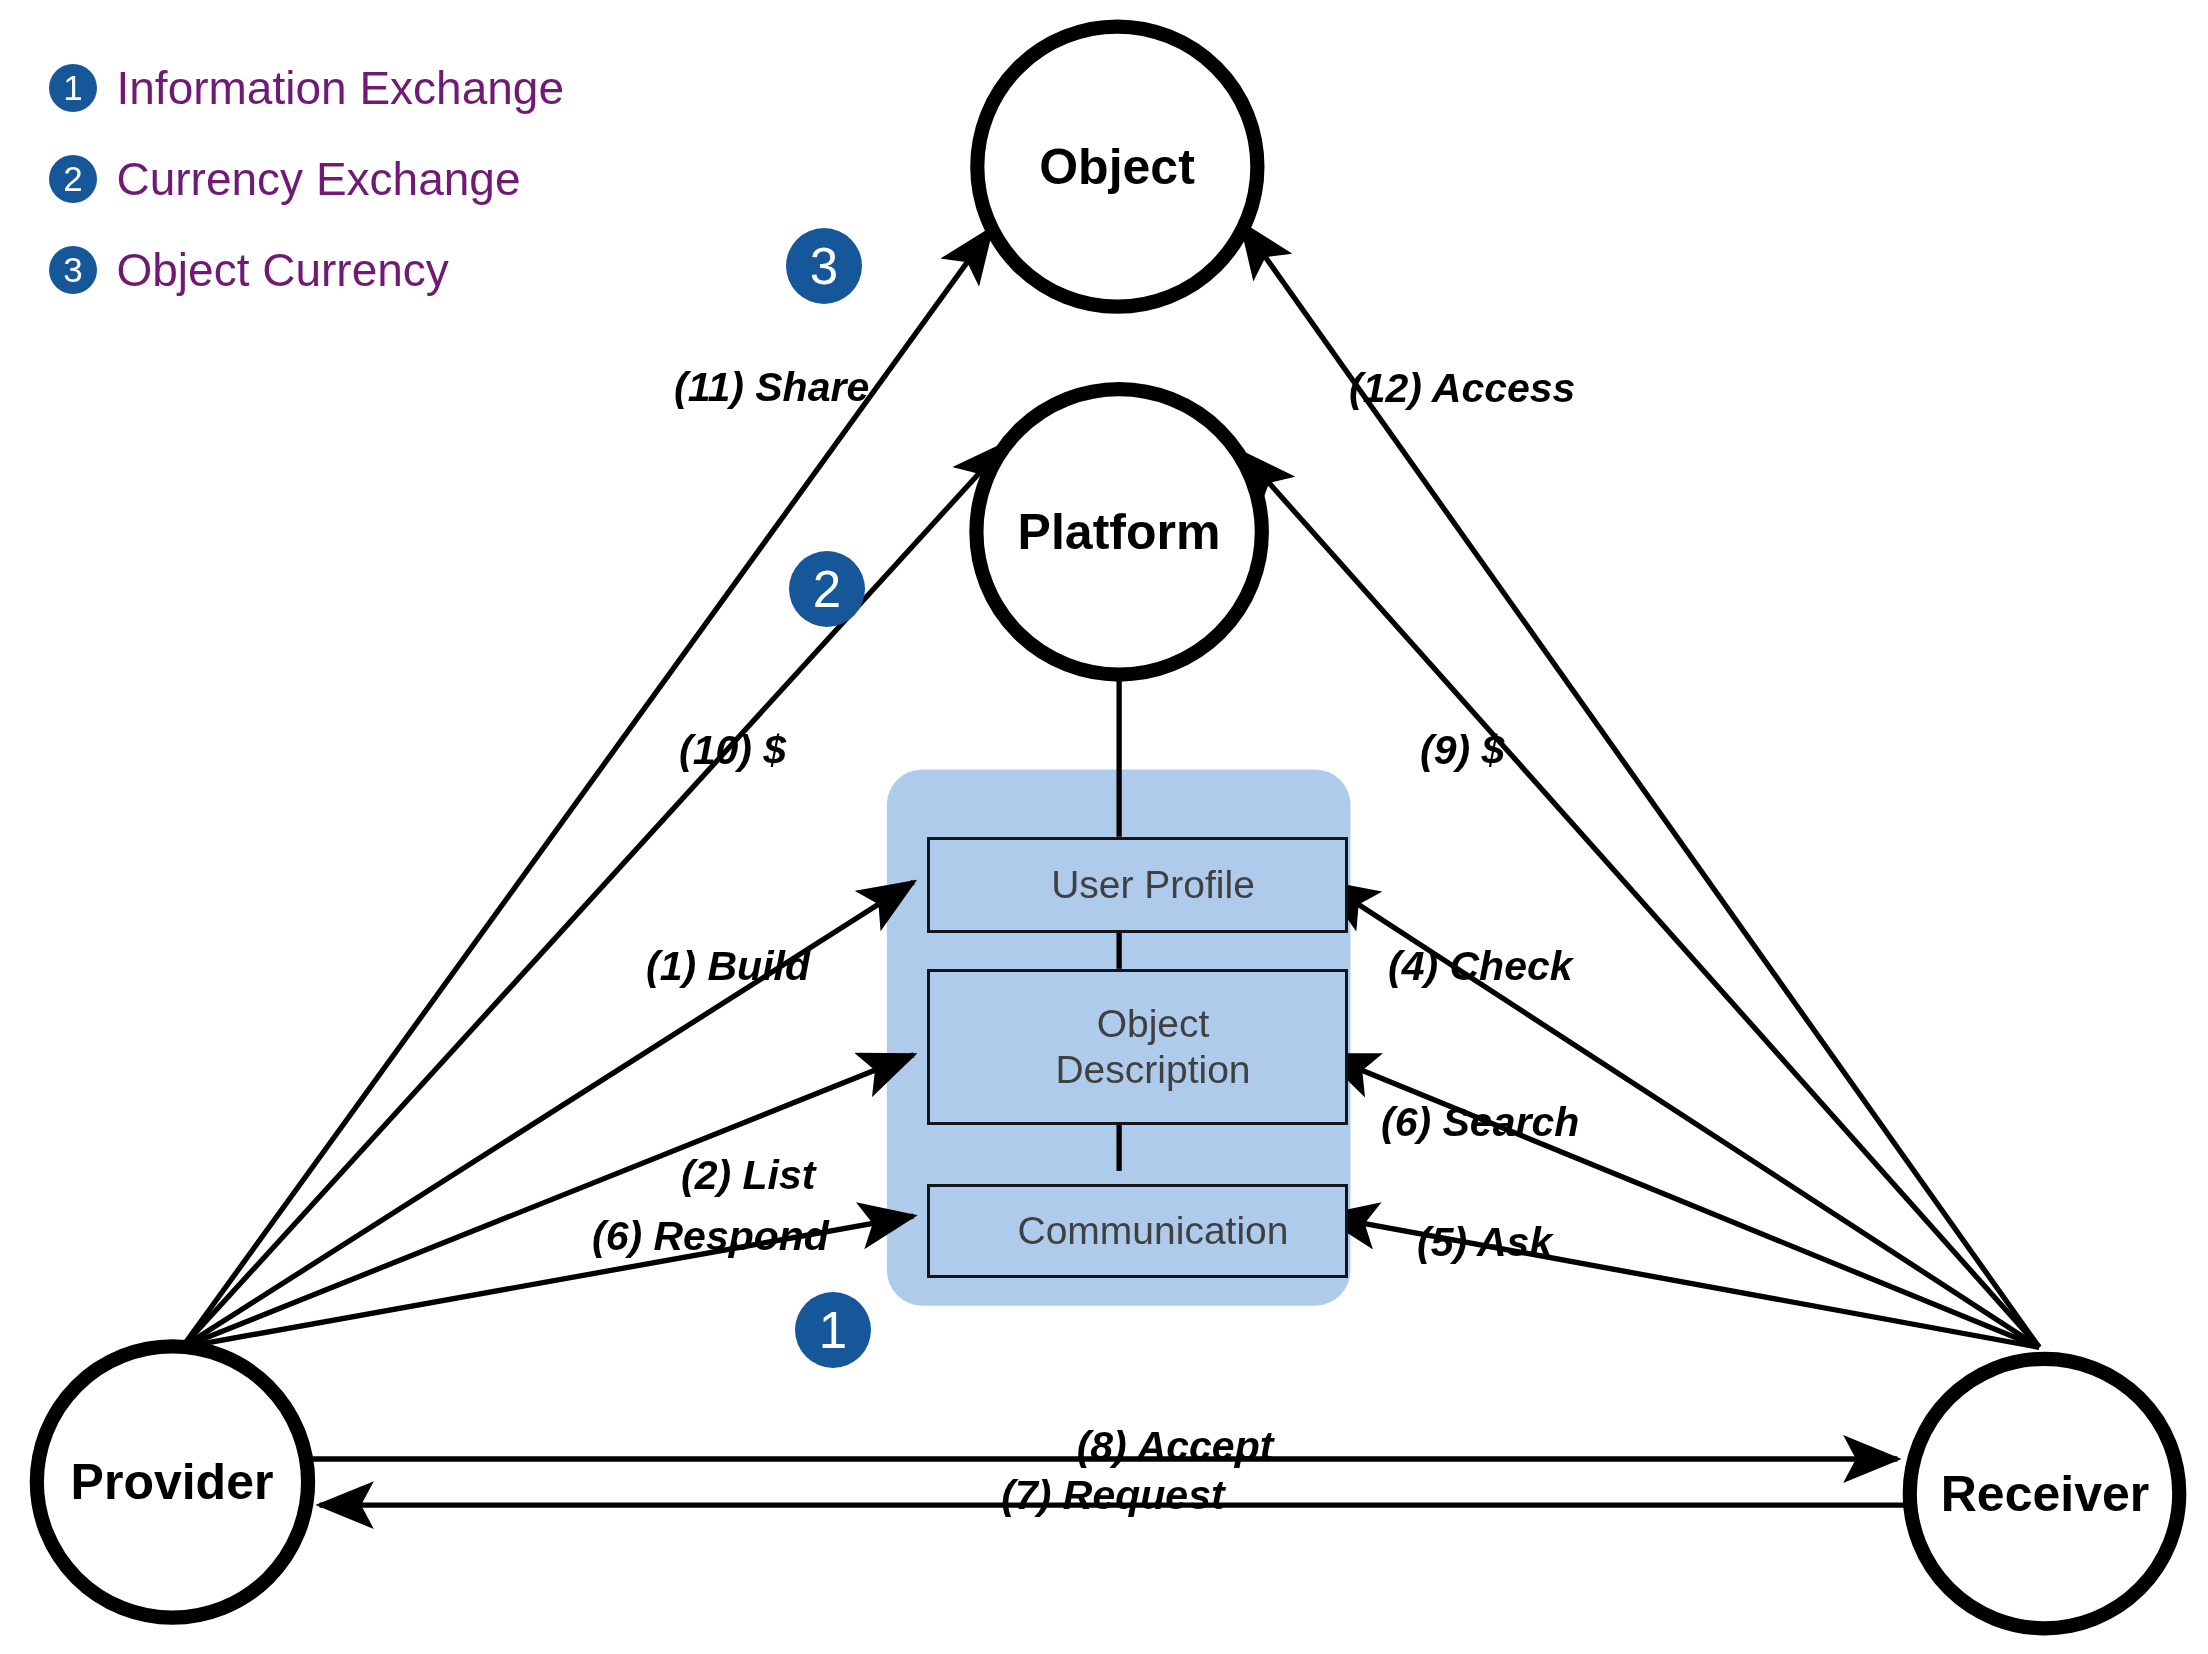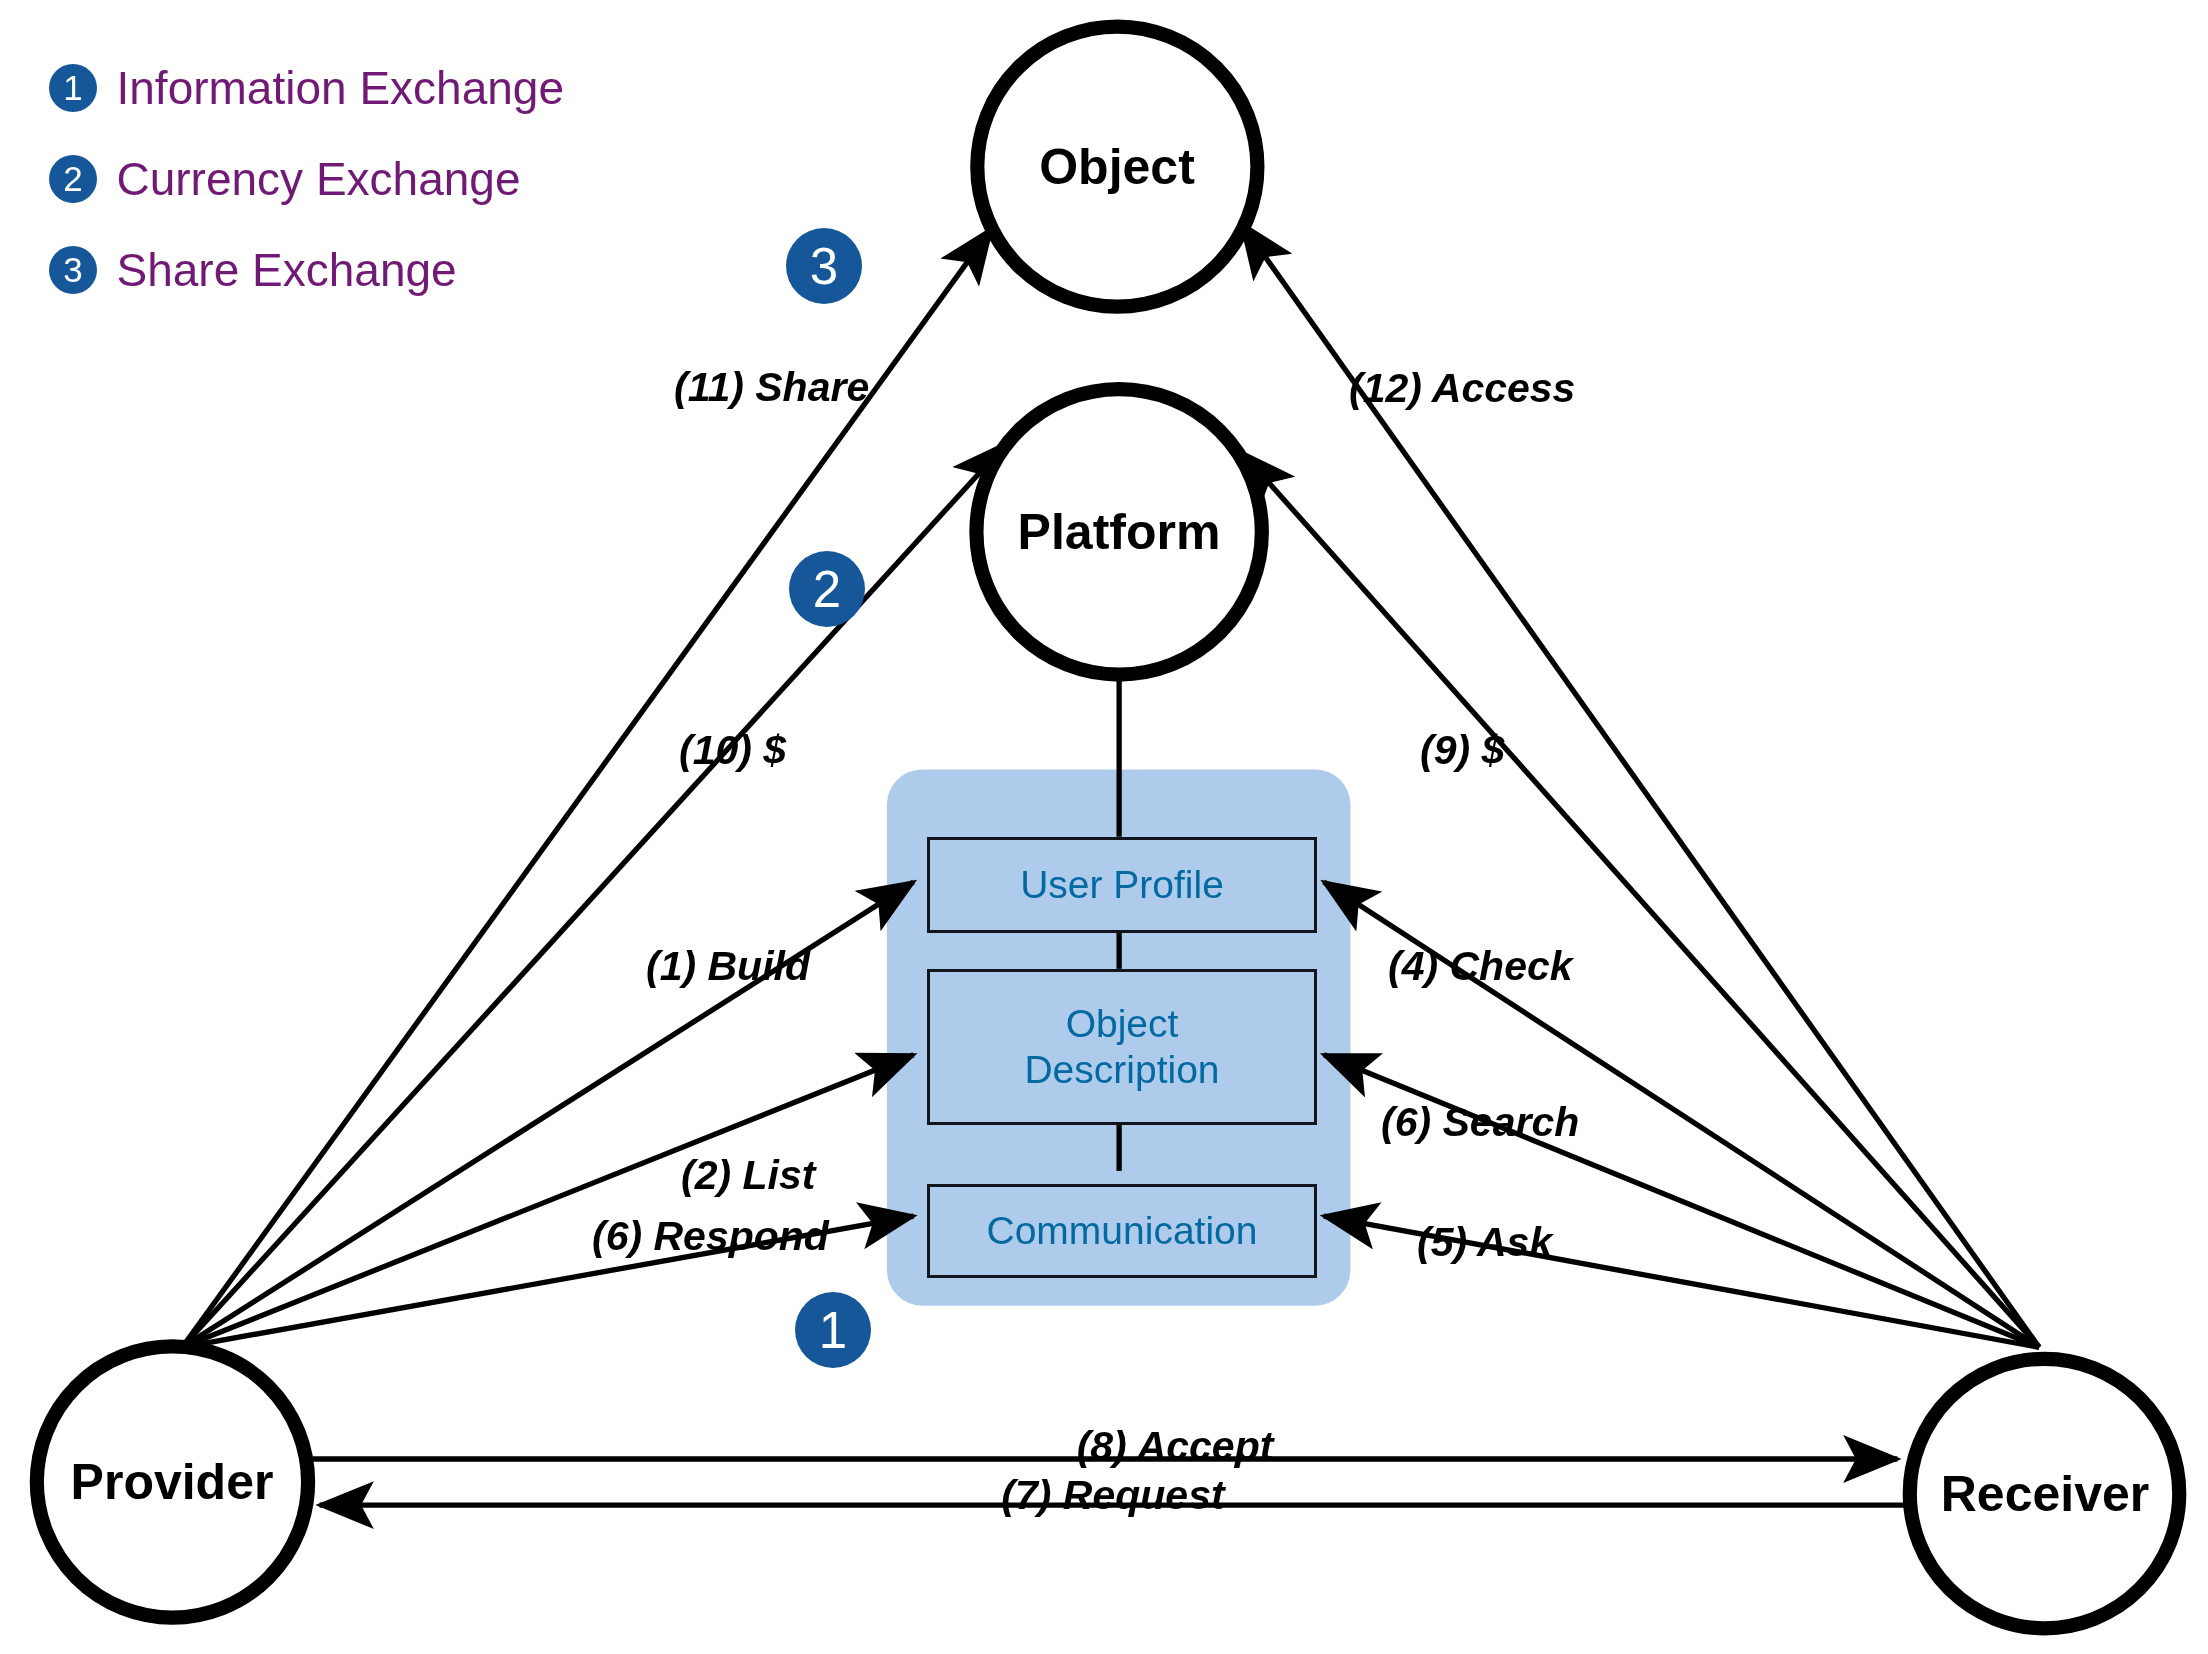--- a/index.html
+++ b/index.html
@@ -25,22 +25,22 @@
       font-family:"Liberation Sans",sans-serif;}
 
   
   .node-label{position:absolute;transform:translate(-50%,-50%);
       font-size:50px;font-weight:bold;color:#000000;white-space:nowrap;
       font-family:"Liberation Sans",sans-serif;}
 
   
   .comp-box{position:absolute;border:3.5px solid #12161c;background:#afcbeb;
       display:flex;align-items:center;justify-content:center;
-      text-align:center;line-height:1.18;color:#0369a1;
-      font-size:39px;font-family:"Liberation Sans",sans-serif;}
+      text-align:center;line-height:1.18;color:#404040;
+      font-size:39px;font-family:"Liberation Sans",sans-serif;padding-left:31px;}
 
   
   .edge-label{position:absolute;font-size:41px;font-weight:bold;
       font-style:italic;color:#000000;white-space:nowrap;
       font-family:"Liberation Sans",sans-serif;}
   .edge-label.c{transform:translateX(-50%);}
 </style>
 </head>
 <body>
 
@@ -50,21 +50,21 @@
     <div class="legend-row">
       <div class="legend-badge">1</div>
       <div class="legend-label">Information Exchange</div>
     </div>
     <div class="legend-row">
       <div class="legend-badge">2</div>
       <div class="legend-label">Currency Exchange</div>
     </div>
     <div class="legend-row">
       <div class="legend-badge">3</div>
-      <div class="legend-label">Share Exchange</div>
+      <div class="legend-label">Object Currency</div>
     </div>
   </div>
 
   <svg class="layer" viewBox="0 0 2491 1866">
     <defs>
       <marker id="ah" markerWidth="11" markerHeight="9" refX="10.2" refY="4.5" orient="auto" markerUnits="strokeWidth">
         <path d="M0,0 L11,4.5 L0,9 L2.4,4.5 z" fill="#000"></path>
       </marker>
     </defs>
 

